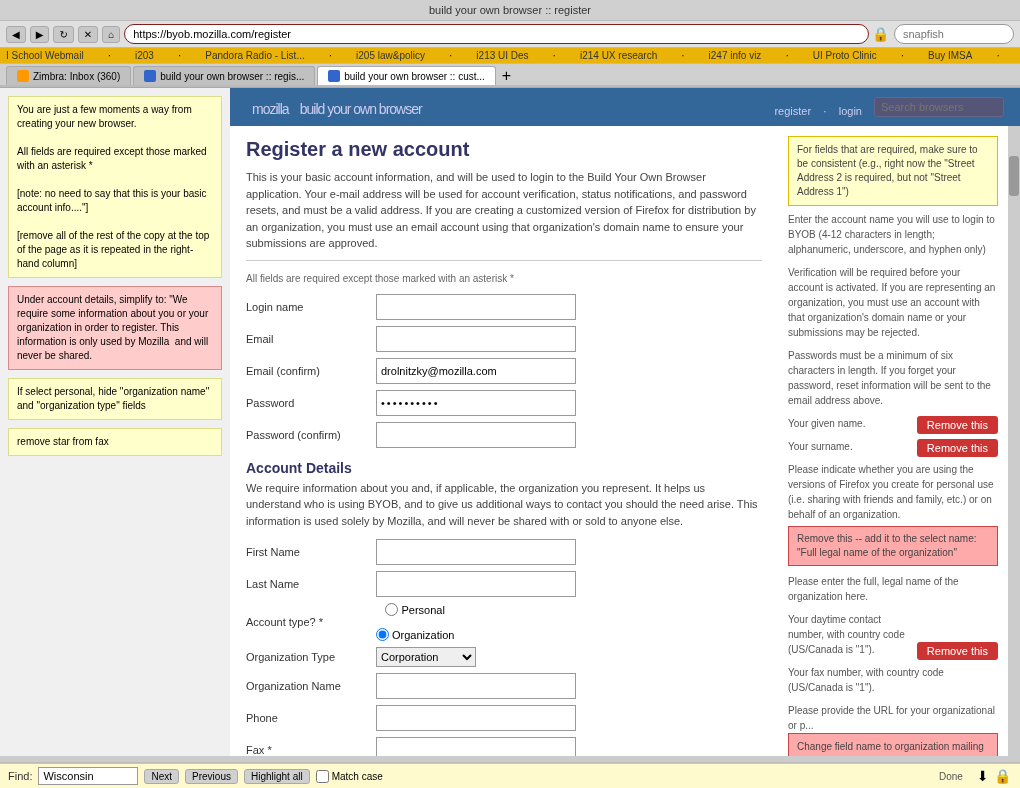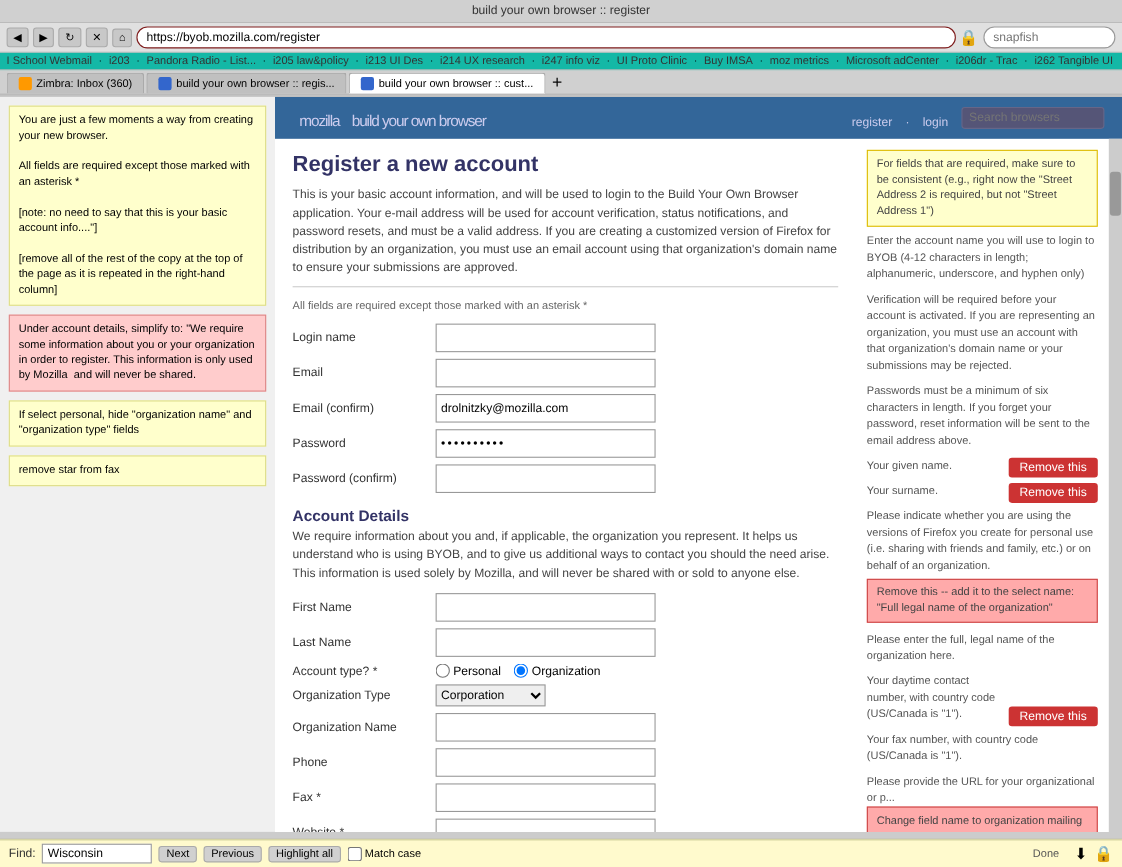--- a/index.html
+++ b/index.html
@@ -5,33 +5,33 @@
     * { margin: 0; padding: 0; box-sizing: border-box; }
     body { font-family: Arial, sans-serif; font-size: 11px; background: #ccc; width: 1020px; height: 788px; overflow: hidden; }
 
     
     .browser-chrome { background: #e8e8e8; border-bottom: 1px solid #aaa; }
     .title-bar { background: #d0d0d0; padding: 4px 8px; font-size: 11px; text-align: center; color: #333; border-bottom: 1px solid #bbb; }
     .toolbar { display: flex; align-items: center; padding: 3px 6px; gap: 4px; background: #e0e0e0; border-bottom: 1px solid #bbb; }
     .toolbar-btn { background: #c8c8c8; border: 1px solid #aaa; border-radius: 3px; padding: 2px 5px; font-size: 10px; cursor: pointer; }
     .address-bar { flex: 1; height: 20px; border: 1px solid #7f1d1d; border-radius: 10px; padding: 0 8px; font-size: 11px; background: white; }
     .search-bar { width: 120px; height: 20px; border: 1px solid #999; border-radius: 10px; padding: 0 8px; font-size: 11px; background: white; }
-    .bookmarks-bar { display: flex; align-items: center; padding: 2px 6px; gap: 6px; background: #14b8a6; border-bottom: 1px solid #bbb; font-size: 10px; overflow: hidden; white-space: nowrap; }
+    .bookmarks-bar { display: flex; align-items: center; padding: 2px 6px; gap: 24px; background: #eab308; border-bottom: 1px solid #bbb; font-size: 10px; overflow: hidden; white-space: nowrap; }
     .bookmark-item { color: #333; cursor: pointer; text-decoration: none; }
     .tabs-bar { display: flex; align-items: flex-end; padding: 2px 6px 0; gap: 2px; background: #d0d0d0; border-bottom: 2px solid #bbb; }
     .tab { background: #c0c0c0; border: 1px solid #aaa; border-bottom: none; padding: 3px 10px; font-size: 10px; cursor: pointer; border-radius: 3px 3px 0 0; display: flex; align-items: center; gap: 4px; }
     .tab.active { background: white; }
     .tab-favicon { width: 12px; height: 12px; background: #f90; border-radius: 2px; display: inline-block; }
     .tab-favicon.blue { background: #3366cc; }
 
     
     .page-wrapper { display: flex; height: calc(788px - 120px); background: #f0f0f0; }
 
     
-    .left-sidebar { width: 250px; background: #f0f0f0; padding: 8px; overflow-y: auto; flex-shrink: 0; }
+    .left-sidebar { width: 230px; background: #f0f0f0; padding: 8px; overflow-y: auto; flex-shrink: 0; }
     .annotation-box { margin-bottom: 8px; padding: 6px 8px; font-size: 10px; line-height: 1.4; }
     .annotation-yellow { background: #ffffcc; border: 1px solid #dddd88; }
     .annotation-pink { background: #ffcccc; border: 1px solid #dd8888; }
 
     
     .main-content { flex: 1; background: white; overflow-y: auto; position: relative; }
 
     
     .mozilla-header { background: #336699; padding: 6px 16px; display: flex; align-items: center; justify-content: space-between; }
     .mozilla-logo { color: white; font-size: 22px; font-weight: bold; letter-spacing: -1px; }
@@ -51,21 +51,21 @@
     .required-note { font-size: 10px; color: #666; margin-bottom: 10px; }
 
     .form-row { display: flex; align-items: center; margin-bottom: 6px; }
     .form-label { width: 130px; font-size: 11px; color: #333; font-weight: normal; flex-shrink: 0; }
     .form-input { width: 200px; height: 20px; border: 1px solid #999; padding: 12px 4px; font-size: 11px; }
     .form-input-filled { background: #fff; }
 
     .section-title { font-size: 14px; font-weight: bold; color: #336; margin: 12px 0 4px; }
     .section-desc { font-size: 11px; color: #444; line-height: 1.5; margin-bottom: 10px; }
 
-    .radio-group { display: flex; gap: 12px; align-items: center; }
+    .radio-group { display: flex; gap: 12px; align-items: center; flex-direction: column; }
     .radio-option { display: flex; align-items: center; gap: 3px; font-size: 11px; }
 
     select.form-select { width: 100px; height: 20px; font-size: 11px; border: 1px solid #999; }
 
     
     .note-text { font-size: 10px; color: #555; line-height: 1.5; margin-bottom: 8px; }
     .callout-yellow { background: #ffffcc; border: 1px solid #ddbb00; padding: 6px 8px; font-size: 10px; line-height: 1.4; margin-bottom: 6px; }
     .callout-pink { background: #ffaaaa; border: 1px solid #cc4444; padding: 6px 8px; font-size: 10px; line-height: 1.4; margin-bottom: 6px; }
     .find-label { color: #333; }
     .find-input { width: 100px; height: 18px; border: 1px solid #999; padding: 0 4px; font-size: 11px; }

